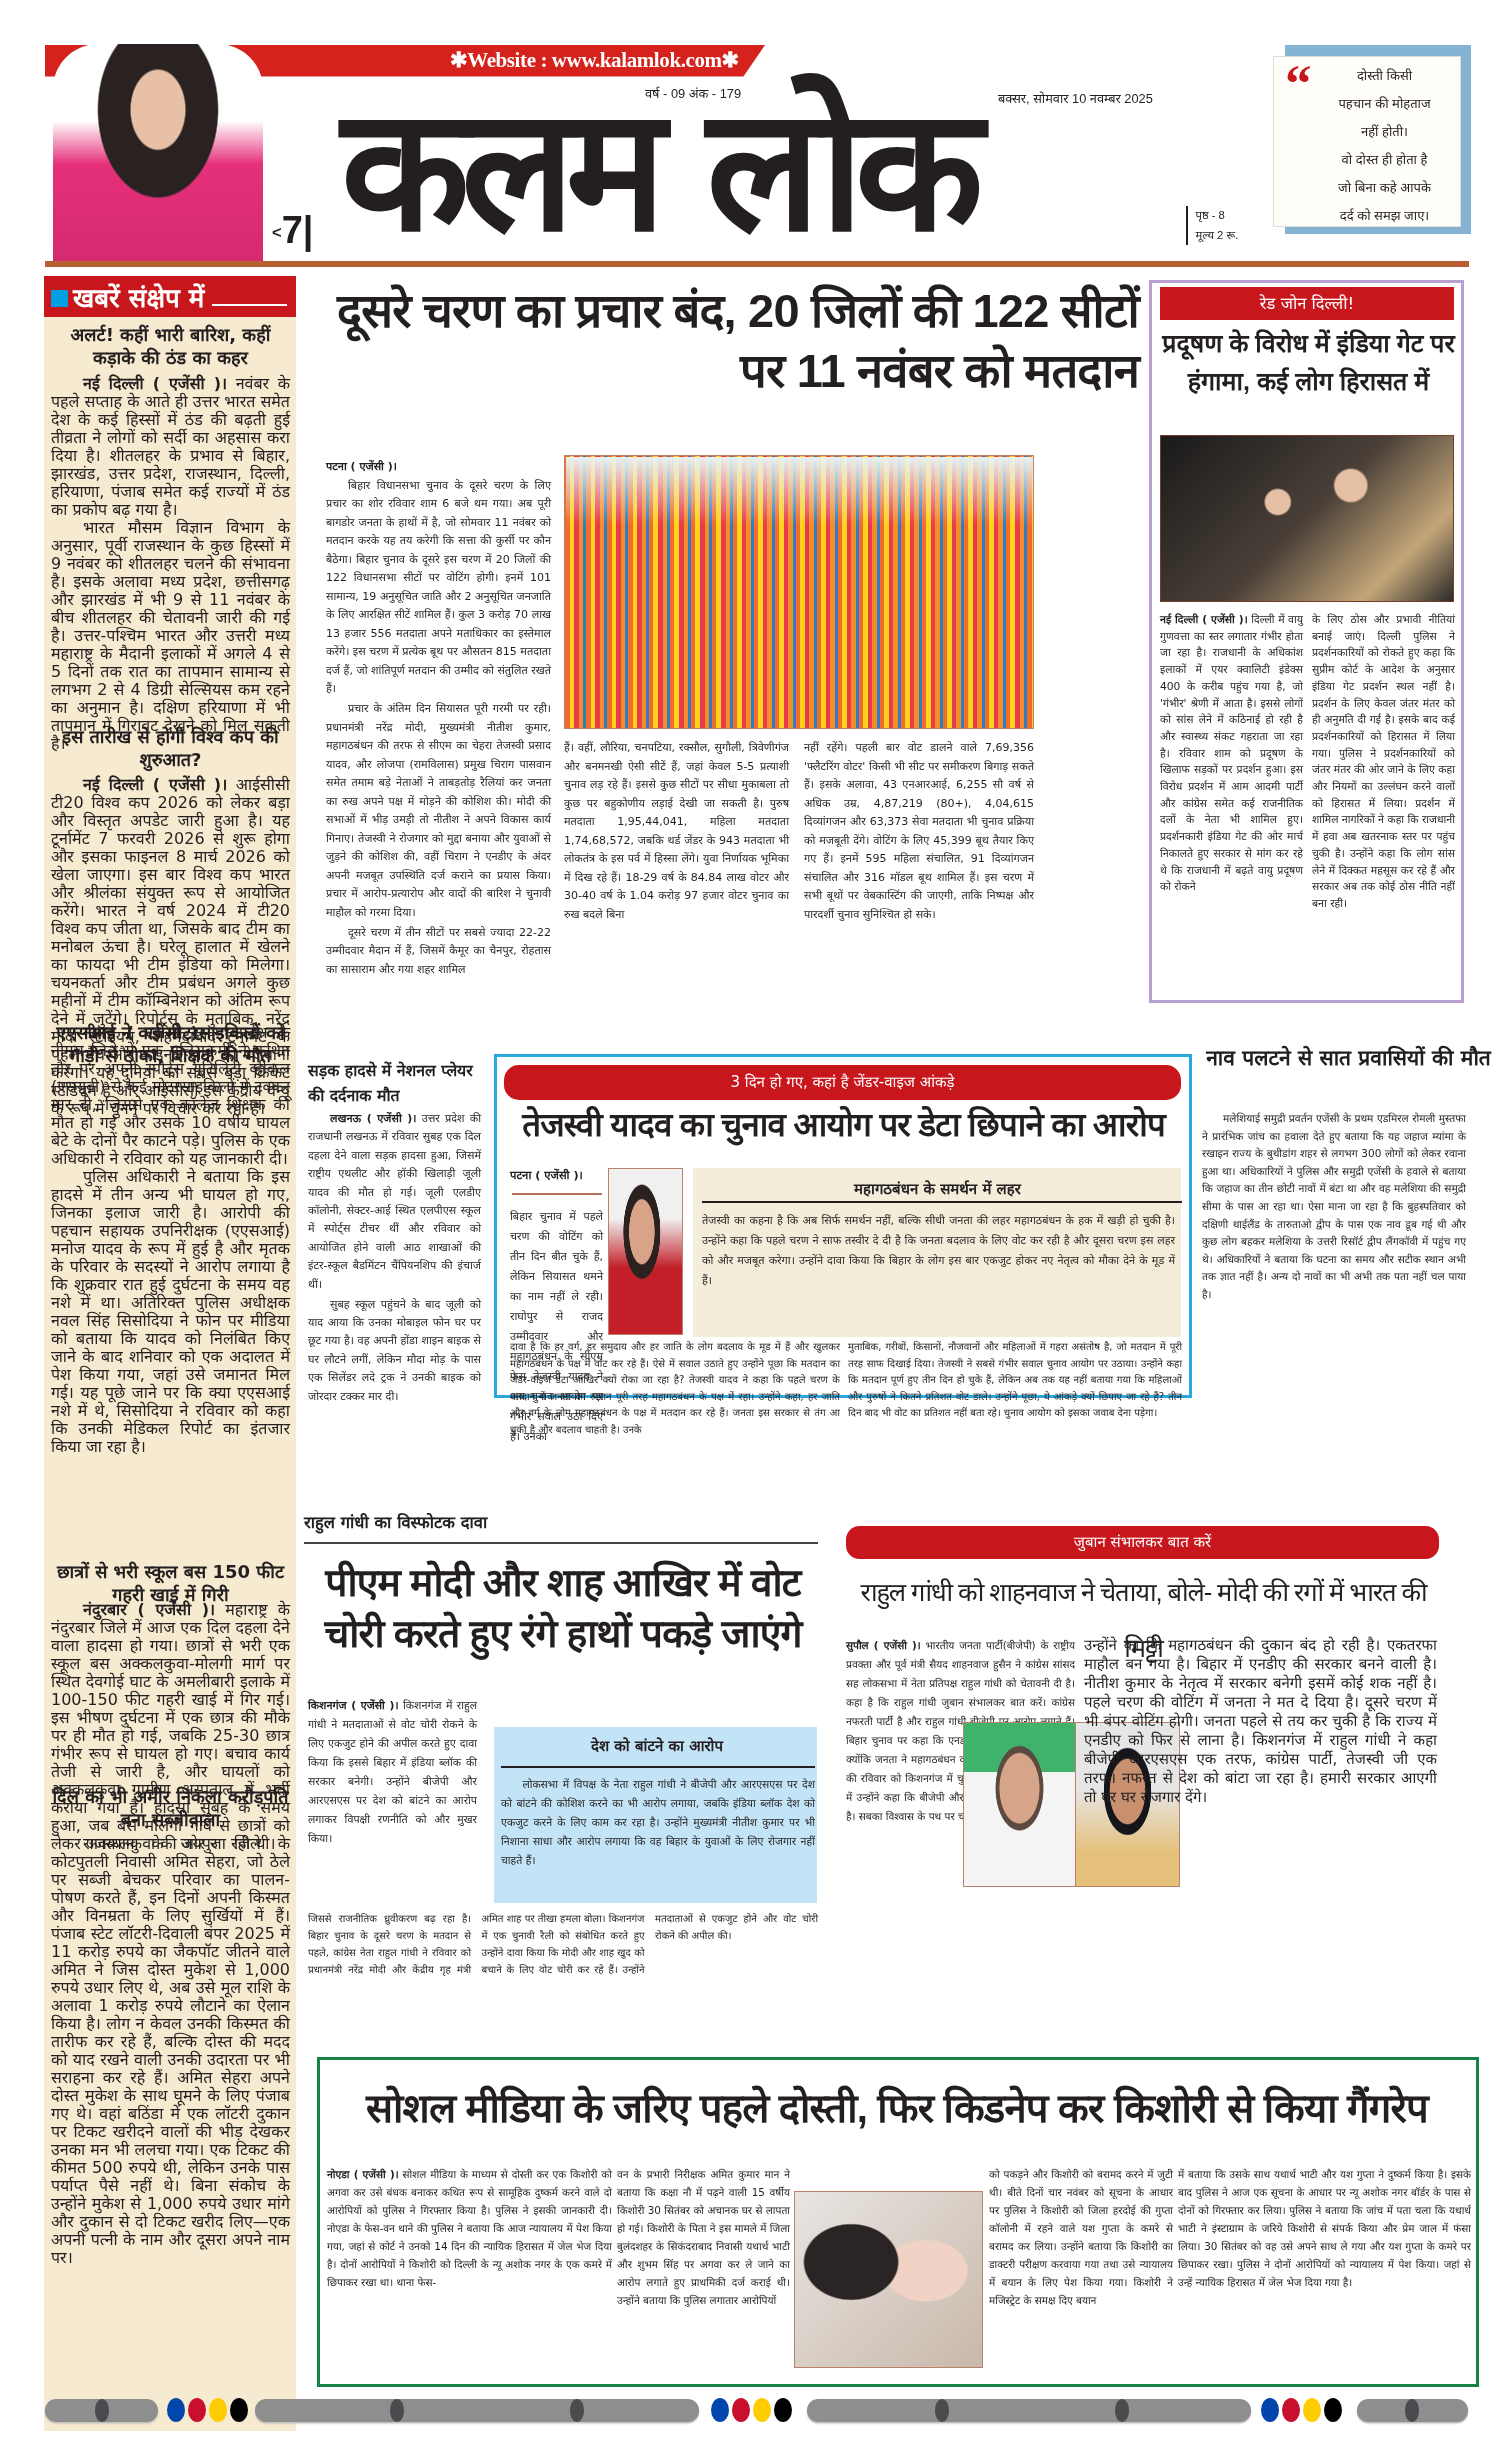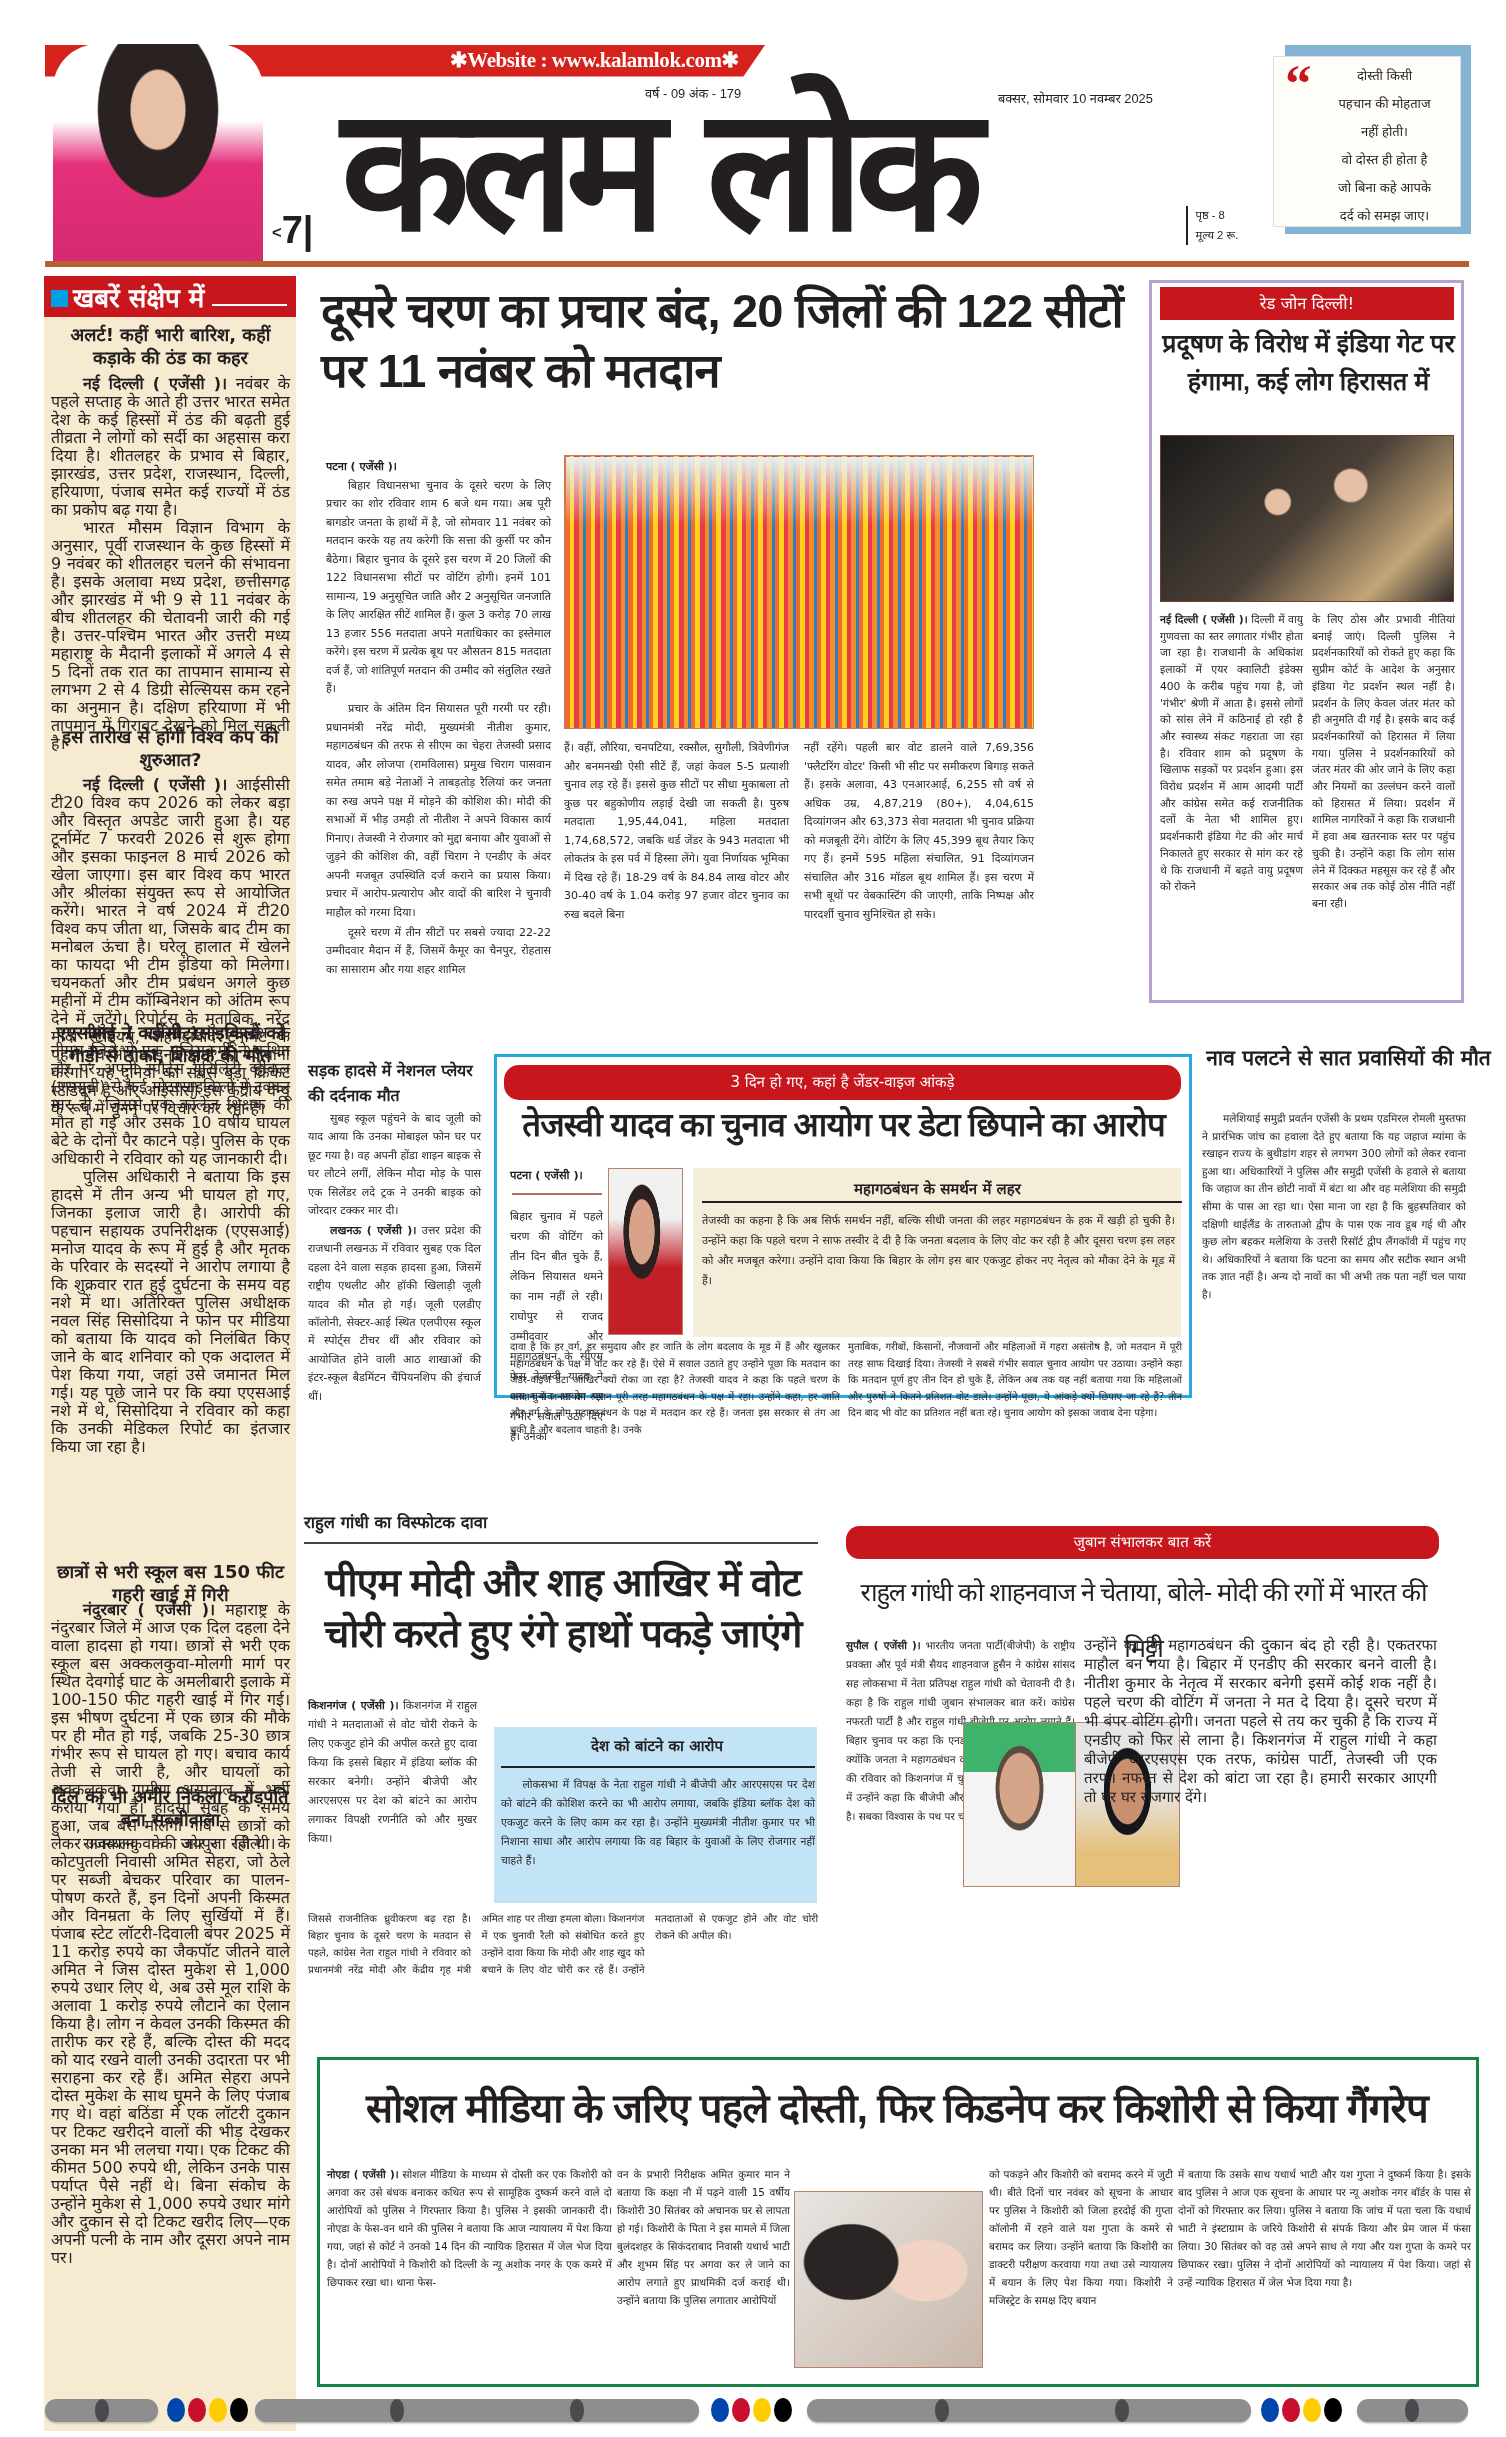--- a/index.html
+++ b/index.html
@@ -29,21 +29,21 @@
   #briefs { left: 44px; top: 276px; width: 252px; height: 2155px; background: #f6ebd0; }
   #briefs-header { left: 44px; top: 276px; width: 252px; height: 41px; background: #c8161d; color: #fff; }
   #briefs-sq { left: 51px; top: 290px; width: 16.5px; height: 16.5px; background: #00a1e4; }
   #briefs-title { left: 73px; top: 279px; font-size: 26px; font-weight: bold; color: #fff; }
   #briefs-line { left: 212px; top: 304px; width: 75px; height: 1.5px; background: #fff; }
   .brief-h { position: absolute; left: 51px; width: 239px; text-align: center; font-weight: bold; font-size: 18px; line-height: 22.5px; }
   .brief-b { position: absolute; left: 51px; width: 239px; font-size: 16px; line-height: 18px; text-align: justify; }
   .brief-b p { text-indent: 2em; }
 
   
-  #lead-head { left: 321px; top: 281px; width: 818px; text-align: left; font-weight: 900; font-size: 47px; line-height: 60px; font-family: "Liberation Sans", sans-serif; letter-spacing: -0.8px; }
+  #lead-head { left: 321px; top: 281px; width: 818px; text-align: right; font-weight: 900; font-size: 47px; line-height: 60px; font-family: "Liberation Sans", sans-serif; letter-spacing: -0.8px; }
   #lead-col1 { left: 326px; top: 458px; width: 225px; }
   #crowd-photo { left: 564px; top: 455px; width: 470px; height: 274px; background: repeating-linear-gradient(90deg, #f26b2a 0 4.5px, #ffd21e 4.5px 9px, #ea3b4a 9px 13.5px, #f58c2a 13.5px 18px, #2e7fc1 18px 21px), #f5a623; border: 1.5px solid #b8826b; }
   #crowd-top { left: 566px; top: 457px; width: 467px; height: 68px; background: linear-gradient(180deg, #e8f1f0, rgba(232,241,240,0)); }
   #lead-col2 { left: 564px; top: 739px; width: 225px; }
   #lead-col3 { left: 804px; top: 739px; width: 230px; }
 
   
   #rz-box { left: 1149px; top: 280px; width: 315px; height: 723px; border: 3px solid #b79fd0; }
   #rz-label { left: 1160px; top: 287px; width: 294px; height: 33px; background: #c8161d; color: #fff; text-align: center; font-size: 16.5px; line-height: 33px; }
   #rz-head { left: 1156px; top: 324px; width: 305px; text-align: center; font-weight: bold; font-size: 25px; line-height: 38px; font-family: "Liberation Sans", sans-serif; }
@@ -183,22 +183,22 @@
 <div class="abs" id="rz-label">रेड जोन दिल्ली!</div>
 <div class="abs" id="rz-head">प्रदूषण के विरोध में इंडिया गेट पर हंगामा, कई लोग हिरासत में</div>
 <div class="abs" id="rz-photo"></div>
 <div class="abs body-text" id="rz-col1">
   <span class="dateline">नई दिल्ली ( एजेंसी )।</span> <span>दिल्ली में वायु गुणवत्ता का स्तर लगातार गंभीर होता जा रहा है। राजधानी के अधिकांश इलाकों में एयर क्वालिटी इंडेक्स 400 के करीब पहुंच गया है, जो 'गंभीर' श्रेणी में आता है। इससे लोगों को सांस लेने में कठिनाई हो रही है और स्वास्थ्य संकट गहराता जा रहा है। रविवार शाम को प्रदूषण के खिलाफ सड़कों पर प्रदर्शन हुआ। इस विरोध प्रदर्शन में आम आदमी पार्टी और कांग्रेस समेत कई राजनीतिक दलों के नेता भी शामिल हुए। प्रदर्शनकारी इंडिया गेट की ओर मार्च निकालते हुए सरकार से मांग कर रहे थे कि राजधानी में बढ़ते वायु प्रदूषण को रोकने</span>
 </div>
 <div class="abs body-text" id="rz-col2">के लिए ठोस और प्रभावी नीतियां बनाई जाएं। दिल्ली पुलिस ने प्रदर्शनकारियों को रोकते हुए कहा कि सुप्रीम कोर्ट के आदेश के अनुसार इंडिया गेट प्रदर्शन स्थल नहीं है। प्रदर्शन के लिए केवल जंतर मंतर को ही अनुमति दी गई है। इसके बाद कई प्रदर्शनकारियों को हिरासत में लिया गया। पुलिस ने प्रदर्शनकारियों को जंतर मंतर की ओर जाने के लिए कहा और नियमों का उल्लंघन करने वालों को हिरासत में लिया। प्रदर्शन में शामिल नागरिकों ने कहा कि राजधानी में हवा अब खतरनाक स्तर पर पहुंच चुकी है। उन्होंने कहा कि लोग सांस लेने में दिक्कत महसूस कर रहे हैं और सरकार अब तक कोई ठोस नीति नहीं बना रही।</div>
 
 <div class="abs" id="acc-head">सड़क हादसे में नेशनल प्लेयर की दर्दनाक मौत</div>
 <div class="abs body-text" id="acc-body">
+  <p><b>लखनऊ ( एजेंसी )।</b> <span>उत्तर प्रदेश की राजधानी लखनऊ में रविवार सुबह एक दिल दहला देने वाला सड़क हादसा हुआ, जिसमें राष्ट्रीय एथलीट और हॉकी खिलाड़ी जूली यादव की मौत हो गई। जूली एलडीए कॉलोनी, सेक्टर-आई स्थित एलपीएस स्कूल में स्पोर्ट्स टीचर थीं और रविवार को आयोजित होने वाली आठ शाखाओं की इंटर-स्कूल बैडमिंटन चैंपियनशिप की इंचार्ज थीं।</span></p>
   <p>सुबह स्कूल पहुंचने के बाद जूली को याद आया कि उनका मोबाइल फोन घर पर छूट गया है। वह अपनी होंडा शाइन बाइक से घर लौटने लगीं, लेकिन मौदा मोड़ के पास एक सिलेंडर लदे ट्रक ने उनकी बाइक को जोरदार टक्कर मार दी।</p>
-  <p><b>लखनऊ ( एजेंसी )।</b> <span>उत्तर प्रदेश की राजधानी लखनऊ में रविवार सुबह एक दिल दहला देने वाला सड़क हादसा हुआ, जिसमें राष्ट्रीय एथलीट और हॉकी खिलाड़ी जूली यादव की मौत हो गई। जूली एलडीए कॉलोनी, सेक्टर-आई स्थित एलपीएस स्कूल में स्पोर्ट्स टीचर थीं और रविवार को आयोजित होने वाली आठ शाखाओं की इंटर-स्कूल बैडमिंटन चैंपियनशिप की इंचार्ज थीं।</span></p>
 </div>
 
 <div class="abs" id="tj-box"></div>
 <div class="abs" id="tj-label">3 दिन हो गए, कहां है जेंडर-वाइज आंकड़े</div>
 <div class="abs" id="tj-head">तेजस्वी यादव का चुनाव आयोग पर डेटा छिपाने का आरोप</div>
 <div class="abs" id="tj-dateline">पटना ( एजेंसी )।</div>
 <div class="abs" id="tj-dl-rule"></div>
 <div class="abs" id="tj-photo"></div>
 <div class="abs body-text" id="tj-col1">बिहार चुनाव में पहले चरण की वोटिंग को तीन दिन बीत चुके हैं, लेकिन सियासत थमने का नाम नहीं ले रही। राघोपुर से राजद उम्मीदवार और महागठबंधन के सीएम फेस तेजस्वी यादव ने अब चुनाव आयोग पर गंभीर सवाल उठा दिए हैं। उनका</div>
 <div class="abs" id="tj-side"></div>

